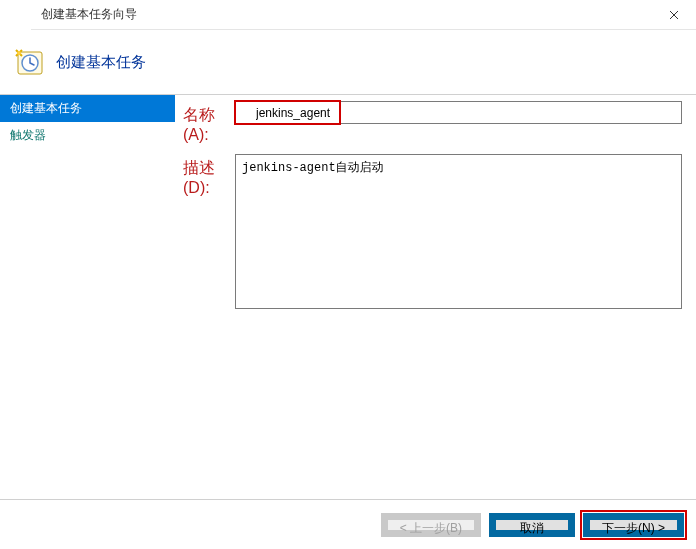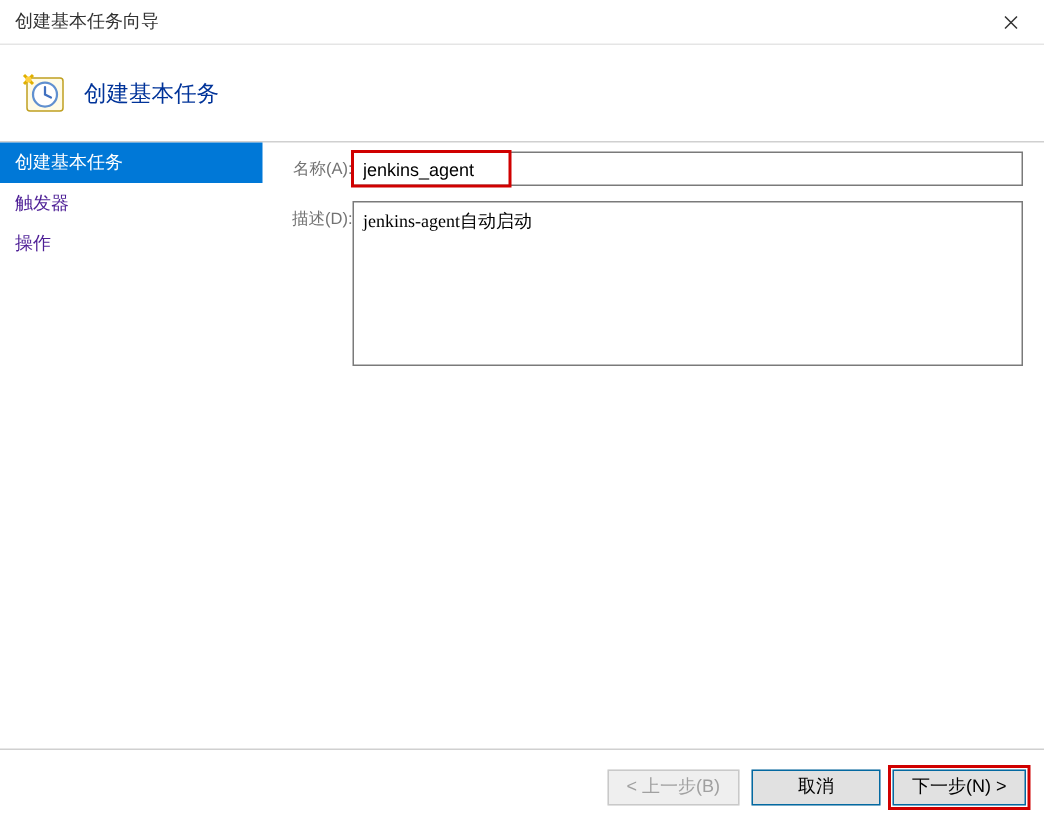--- a/index.html
+++ b/index.html
@@ -12,20 +12,21 @@
       overflow: hidden;
       position: relative;
     }
     .titlebar {
       height: 30px;
       display: flex;
       align-items: center;
       justify-content: space-between;
       padding: 0 0 0 10px;
       border-bottom: 1px solid #e5e5e5;
+      margin-left: 31px;
     }
     .titlebar-title {
       color: #333;
       font-size: 12px;
     }
     .titlebar-close {
       width: 45px;
       height: 30px;
       display: flex;
       align-items: center;
@@ -63,90 +64,89 @@
     .sidebar-item {
       padding: 5px 10px;
       font-size: 12px;
       cursor: default;
     }
     .sidebar-item.selected {
       background: #0078d7;
       color: #fff;
     }
     .sidebar-item.link {
-      color: #4c1d95;
+      color: #0f766e;
     }
     .content {
       flex: 1;
       padding: 6px 14px 0 8px;
     }
     .instruction {
       font-size: 12px;
       color: #222;
       line-height: 1.6;
       margin-bottom: 12px;
     }
     .form-row {
       display: flex;
       align-items: flex-start;
       margin-bottom: 10px;
     }
     .form-label {
       width: 52px;
-      font-size: 11px;
-      color: #737373;
+      font-size: 16px;
+      color: #b91c1c;
       padding-top: 4px;
-      text-align: right;
     }
     
     .name-field-wrap {
       flex: 1;
       position: relative;
     }
     .name-field {
       width: 100%;
       height: 23px;
       border: 1px solid #7a7a7a;
-      padding: 2px 6px;
+      padding: 2px 20px;
       font-family: inherit;
       font-size: 12px;
       box-sizing: border-box;
     }
     .red-outline {
       position: absolute;
       top: -1px;
       left: -1px;
       width: 107px;
       height: 25px;
       border: 2px solid #d00000;
       pointer-events: none;
     }
     .desc-field {
       flex: 1;
-      height: 110px;
+      height: 155px;
       border: 1px solid #7a7a7a;
       padding: 4px 6px;
-      font-family: Liberation Serif, serif;
+      font-family: Liberation Mono, monospace;
       font-size: 12px;
       resize: none;
       box-sizing: border-box;
     }
     .footer {
       height: 50px;
       border-top: 1px solid #d0d0d0;
       display: flex;
       align-items: center;
       justify-content: flex-end;
       padding: 0 12px;
       gap: 8px;
     }
     .btn {
       min-width: 86px;
       height: 24px;
-      border: 1px solid #0369a1;
+      border: 7px solid #0369a1;
       background: #e1e1e1;
       font-family: inherit;
       font-size: 12px;
       padding: 0 12px;
       cursor: default;
     }
     .btn:disabled {
       color: #a0a0a0;
       background: #efefef;
       border-color: #c9c9c9;
@@ -182,23 +182,20 @@
 </div>
 
 <div class="body">
   <div class="sidebar">
     <div class="sidebar-item selected">
       <span>创建基本任务</span>
     </div>
     <div class="sidebar-item link">
       <span>触发器</span>
     </div>
-    <div class="sidebar-item link">
-      <span>操作</span>
-    </div>
   </div>
 
   <div class="content">
 
     <div class="form-row">
       <div class="form-label">名称(A):</div>
       <div class="name-field-wrap">
         <input type="text" class="name-field" value="jenkins_agent" style="">
         <div class="red-outline"></div>
       </div>

